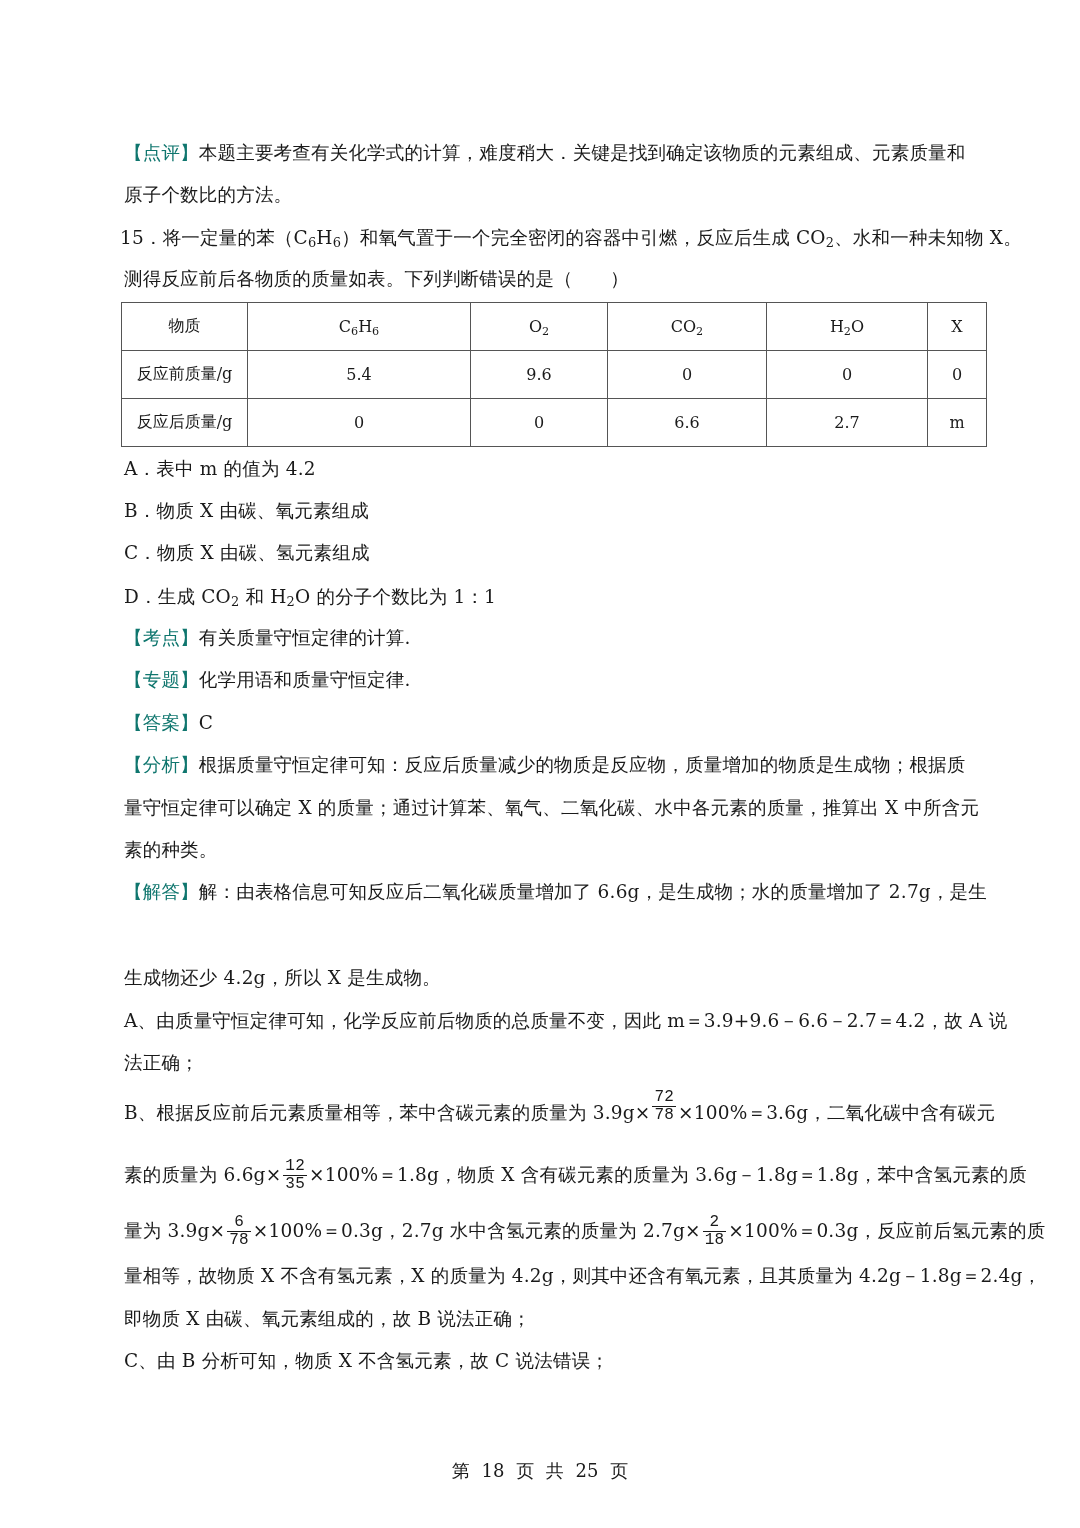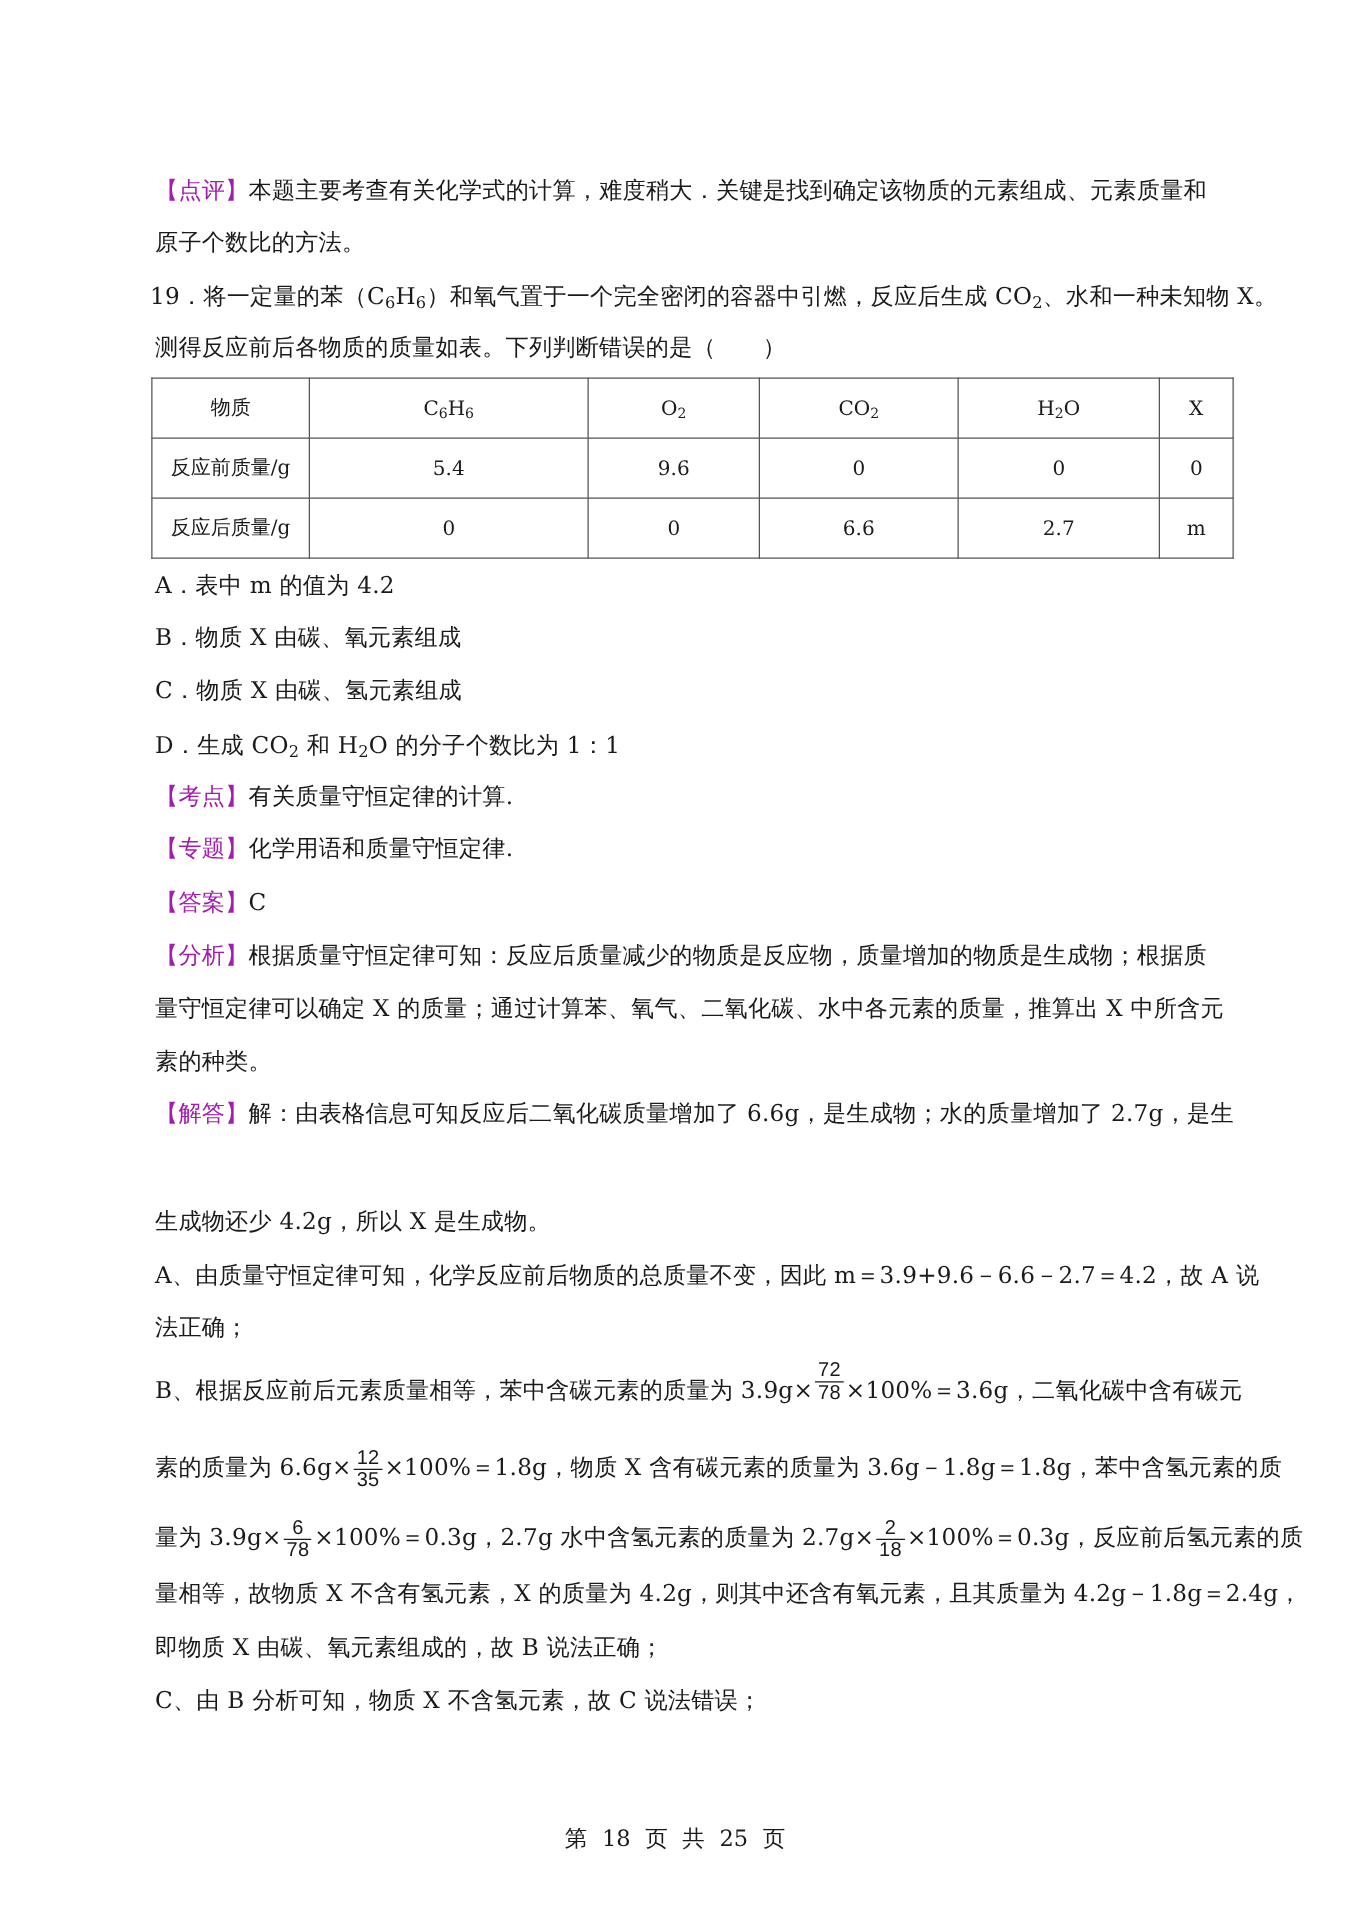--- a/index.html
+++ b/index.html
@@ -1,43 +1,43 @@
 <!DOCTYPE html>
 <html><head>
 <meta charset="utf-8">
 <style>
   html, body { margin: 0; padding: 0; background: #ffffff; }
   body { width: 1080px; height: 1528px; position: relative; overflow: hidden;
          font-family: "DejaVu Serif", "Liberation Serif", serif; color: #1a1a1a; }
   .page { position: absolute; left: 0; top: 0; width: 1080px; height: 1528px; }
   .line { position: absolute; left: 124px; font-size: 18.5px; line-height: 24px; white-space: nowrap; letter-spacing: 0.2px; }
-  .tag { color: #a21caf; }
+  .tag { color: #0f766e; }
   sub { font-size: 0.7em; vertical-align: -0.25em; line-height: 0; }
   table.data { position: absolute; left: 121px; top: 302px; width: 866px; border-collapse: collapse; font-size: 16px; }
   table.data td { border: 1px solid #555; height: 47px; text-align: center; padding: 0; }
   table.data td.rowlabel { width: 125px; }
-  .frac { display: inline-block; vertical-align: middle; text-align: center; font-family: Liberation Sans, sans-serif; font-size: 16px; line-height: 17px; margin: 0 2px; }
+  .frac { display: inline-block; vertical-align: middle; text-align: center; font-family: Liberation Mono, monospace; font-size: 16px; line-height: 17px; margin: 0 2px; }
   .frac .num { display: block; border-bottom: 1px solid #1a1a1a; padding: 0 2px; }
   .frac .den { display: block; padding: 0 2px; }
   .footer { position: absolute; top: 1459px; left: 0; width: 1080px; text-align: center; font-size: 18px; word-spacing: 6px; }
 </style>
 </head>
 <body>
 
 <div class="page">
 
   <div class="line" style="top:141px;">
     <span class="tag">【点评】</span><span>本题主要考查有关化学式的计算，难度稍大．关键是找到确定该物质的元素组成、元素质量和</span>
   </div>
   <div class="line" style="top:183px;">
     <span>原子个数比的方法。</span>
   </div>
 
   <div class="line" style="top:226px; left:120px;">
-    <span>19．</span><span>将一定量的苯（C</span><sub>6</sub><span>H</span><sub>6</sub><span>）和氧气置于一个完全密闭的容器中引燃，反应后生成 CO</span><sub>2</sub><span>、水和一种未知物 X。</span>
+    <span>15．</span><span>将一定量的苯（C</span><sub>6</sub><span>H</span><sub>6</sub><span>）和氧气置于一个完全密闭的容器中引燃，反应后生成 CO</span><sub>2</sub><span>、水和一种未知物 X。</span>
   </div>
   <div class="line" style="top:267px;">
     <span>测得反应前后各物质的质量如表。下列判断错误的是（　　）</span>
   </div>
 
   <table class="data">
     <tbody>
         <tr>
       <td class="rowlabel">物质</td>
       <td style="width:222px;"><span>C</span><sub>6</sub><span>H</span><sub>6</sub></td>

